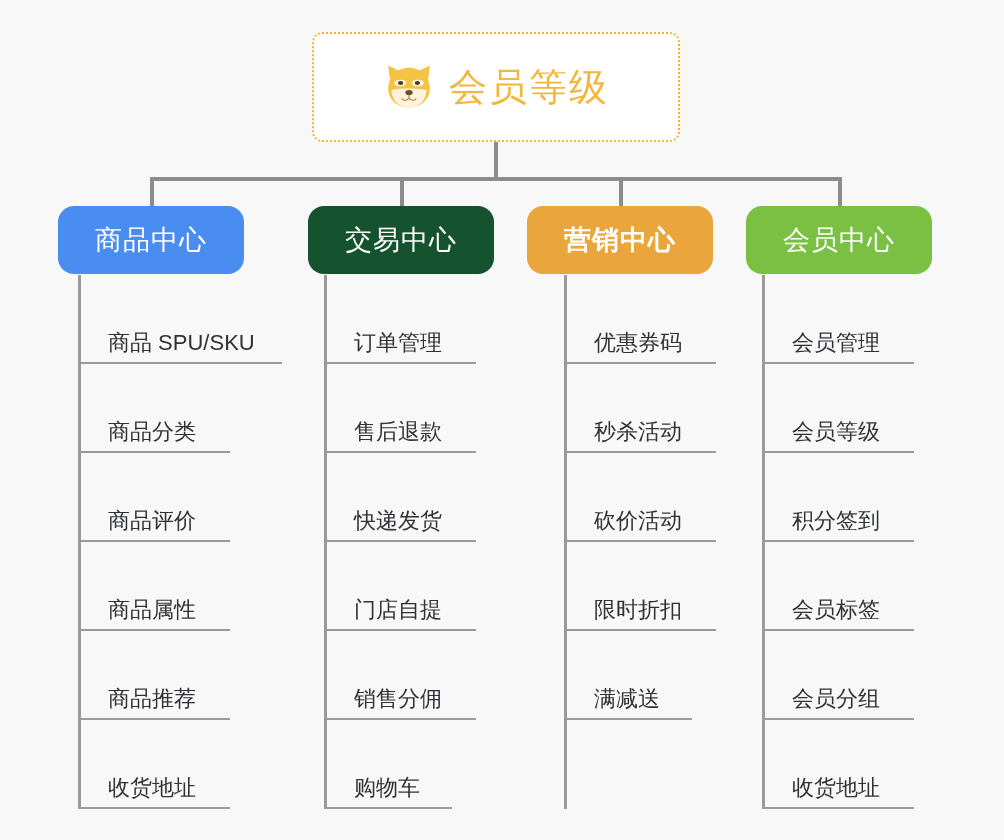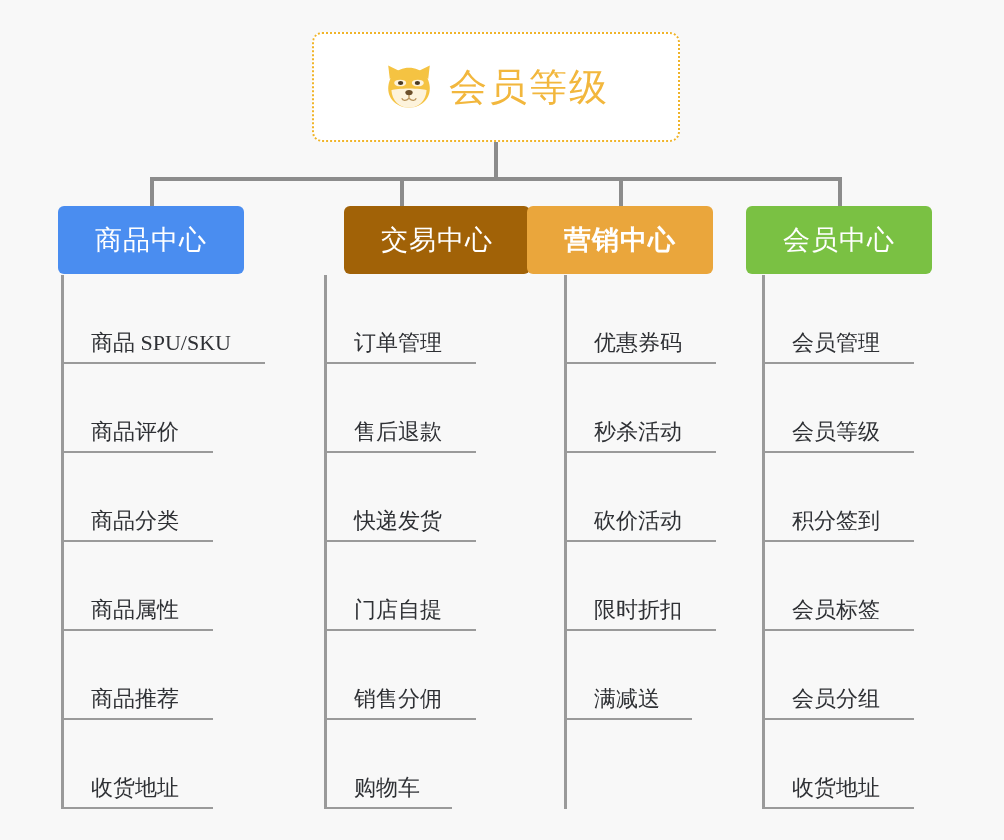--- a/index.html
+++ b/index.html
@@ -50,21 +50,21 @@
     position: absolute;
     background: #8c8c8c;
   }
   .conn-v { width: 4px; }
   .conn-h { height: 4px; }
 
   
   .cat-box {
     position: absolute;
     height: 68px;
-    border-radius: 6px;
+    border-radius: 16px;
     display: flex;
     align-items: center;
     justify-content: center;
     color: #ffffff;
     font-size: 27px;
     letter-spacing: 1px;
     white-space: nowrap;
   }
 
   
@@ -135,48 +135,48 @@
 
   <div class="conn conn-v" style="left:150px; top:177px; height:30px;"></div>
   <div class="conn conn-v" style="left:400px; top:177px; height:30px;"></div>
   <div class="conn conn-v" style="left:619px; top:177px; height:30px;"></div>
   <div class="conn conn-v" style="left:838px; top:177px; height:30px;"></div>
 
   <div id="columns-host">
       <div class="cat-box" style="left: 58px; top: 206px; width: 186px; background: rgb(74, 141, 240);">
         <span>商品中心</span>
       </div>
-      <div class="column" style="left: 61px; width: 260px; font-family: Liberation Serif, serif;">
+      <div class="column" style="left: 78px; width: 260px;">
         <div class="spine" style="height: 534px; background: rgb(154, 154, 154);"></div>
         <div class="leaf">
           <div class="leaf-label">商品 SPU/SKU</div>
           <div class="leaf-underline" style="width: 204px; background: rgb(154, 154, 154);"></div>
         </div>
         <div class="leaf">
+          <div class="leaf-label">商品分类</div>
+          <div class="leaf-underline" style="width: 152px; background: rgb(154, 154, 154);"></div>
+        </div>
+        <div class="leaf">
           <div class="leaf-label">商品评价</div>
           <div class="leaf-underline" style="width: 152px; background: rgb(154, 154, 154);"></div>
         </div>
         <div class="leaf">
-          <div class="leaf-label">商品分类</div>
-          <div class="leaf-underline" style="width: 152px; background: rgb(154, 154, 154);"></div>
-        </div>
-        <div class="leaf">
           <div class="leaf-label">商品属性</div>
           <div class="leaf-underline" style="width: 152px; background: rgb(154, 154, 154);"></div>
         </div>
         <div class="leaf">
           <div class="leaf-label">商品推荐</div>
           <div class="leaf-underline" style="width: 152px; background: rgb(154, 154, 154);"></div>
         </div>
         <div class="leaf">
           <div class="leaf-label">收货地址</div>
           <div class="leaf-underline" style="width: 152px; background: rgb(154, 154, 154);"></div>
         </div>
       </div>
-      <div class="cat-box" style="left: 308px; top: 206px; width: 186px; background: #a16207; margin-left: 36px;">
+      <div class="cat-box" style="left: 308px; top: 206px; width: 186px; background: #14532d;">
         <span>交易中心</span>
       </div>
       <div class="column" style="left: 324px; width: 260px;">
         <div class="spine" style="height: 534px; background: rgb(154, 154, 154);"></div>
         <div class="leaf">
           <div class="leaf-label">订单管理</div>
           <div class="leaf-underline" style="width: 152px; background: rgb(154, 154, 154);"></div>
         </div>
         <div class="leaf">
           <div class="leaf-label">售后退款</div>

